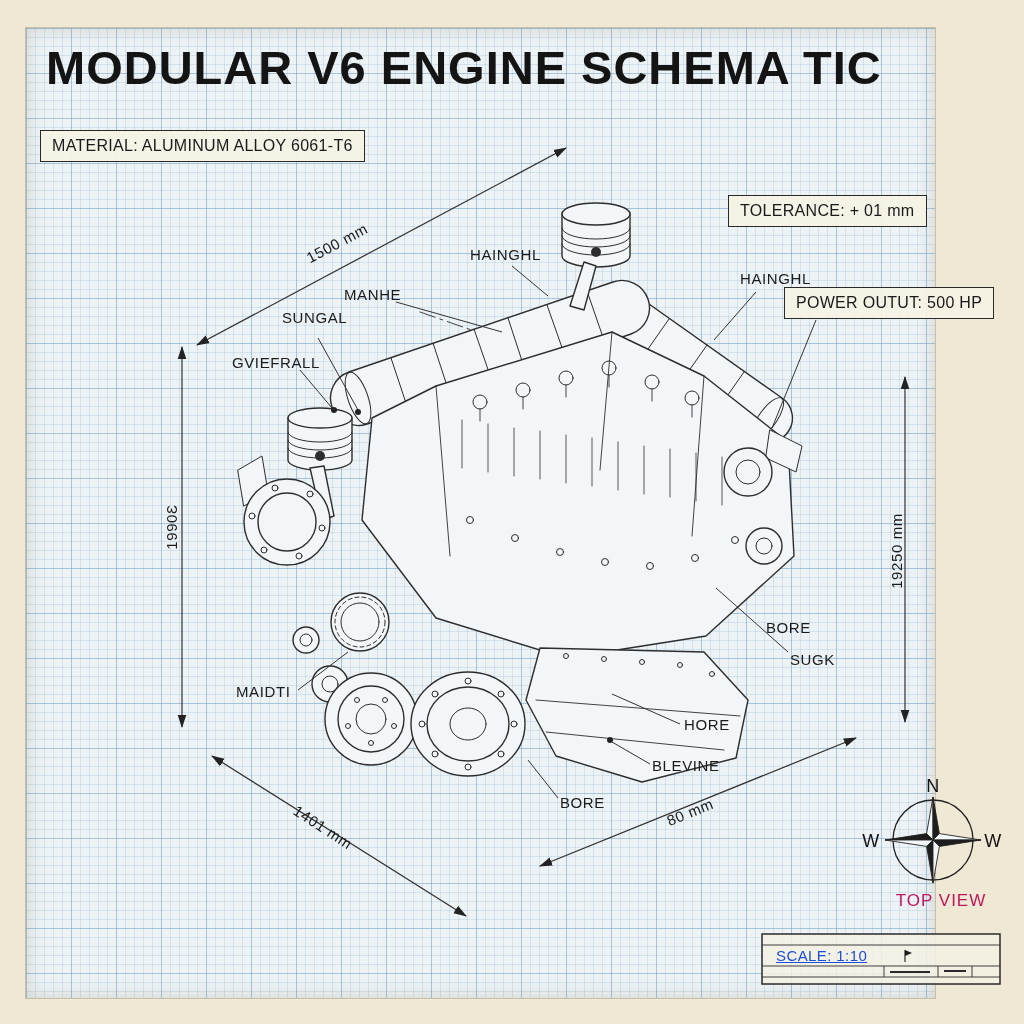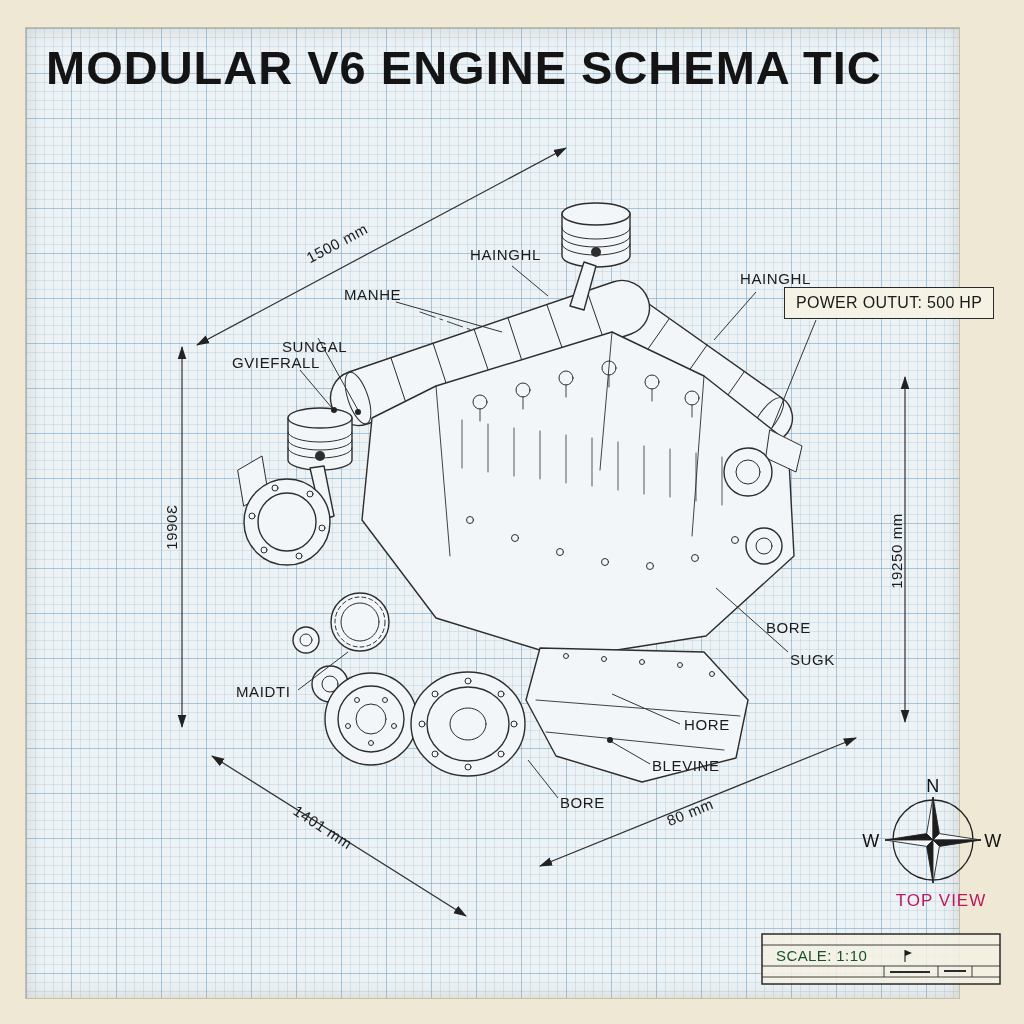--- a/index.html
+++ b/index.html
@@ -2,21 +2,21 @@
 <html><head>
 <meta charset="utf-8">
 <style>
   html,body{margin:0;padding:0;}
   body{
     width:1024px;height:1024px;
     background:#efe8d4;
     font-family:"Liberation Sans", sans-serif;
     position:relative;overflow:hidden;
   }
-  #canvas{position:absolute;inset:0;width:957px;height:1024px;padding-left:24px;}
+  #canvas{position:absolute;inset:0;width:957px;height:1024px;}
   
   .paper{
     position:absolute;left:26px;top:28px;right:22px;bottom:26px;
     background-color:#edf2f5;
     background-image:
       linear-gradient(rgba(120,165,200,.50) 1px, transparent 1px),
       linear-gradient(90deg, rgba(120,165,200,.50) 1px, transparent 1px),
       linear-gradient(rgba(135,180,210,.25) 1px, transparent 1px),
       linear-gradient(90deg, rgba(135,180,210,.25) 1px, transparent 1px);
     background-size:45px 45px,45px 45px,9px 9px,9px 9px;
@@ -34,21 +34,21 @@
   }
   .plabel{
     position:absolute;font-size:15px;color:#1b1b1b;letter-spacing:.6px;white-space:nowrap;text-align:center;
   }
   .anchored{
     position:absolute;transform:translate(-50%,-50%) rotate(var(--rot,0deg));
     font-size:15px;color:#1b1b1b;letter-spacing:.6px;white-space:nowrap;
   }
   .compass-letter{font-size:18px;color:#111;}
   .compass-caption{font-size:17px;color:#be185d;letter-spacing:1px;}
-  .scale-text{position:absolute;font-size:15px;color:#14532d;letter-spacing:.4px;}
+  .scale-text{position:absolute;font-size:15px;color:#1d4ed8;letter-spacing:.4px;text-decoration:underline;}
 </style>
 </head>
 <body>
 
 <div id="canvas">
   <div class="paper"></div>
 
   <svg class="scene" viewBox="0 0 1024 1024">
     <defs>
       <marker id="arw" viewBox="0 0 10 8" refX="9.2" refY="4" markerWidth="11" markerHeight="9" orient="auto-start-reverse">
@@ -193,25 +193,27 @@
       <path d="M762,945 h238 M762,966 h238 M762,977 h238" stroke-width="0.9"></path>
       <path d="M884,966 v11 M938,966 v11 M972,966 v11" stroke-width="0.9"></path>
       <path d="M890,972 h40 M944,971 h22" stroke-width="2.2"></path>
       <path d="M905,950 v12" stroke-width="1.2"></path>
       <polygon points="905,950 912,953 905,956" fill="#1d1d1d" stroke="none"></polygon>
     </g>
   </svg>
 
   <div class="page-title">MODULAR V6 ENGINE SCHEMA TIC</div>
 
+  <div class="ibox" style="left:40px;top:130px">MATERIAL: ALUMINUM ALLOY 6061-T6</div>
+  <div class="ibox" style="left:728px;top:195px">TOLERANCE: + 01 mm</div>
   <div class="ibox" style="left:784px;top:287px">POWER OUTUT: 500 HP</div>
 
   <div class="plabel" style="left:470px;top:246px">HAINGHL</div>
   <div class="plabel" style="left:344px;top:286px">MANHE</div>
-  <div class="plabel" style="left:282px;top:338px">SUNGAL</div>
+  <div class="plabel" style="left:282px;top:309px">SUNGAL</div>
   <div class="plabel" style="left:232px;top:354px">GVIEFRALL</div>
   <div class="plabel" style="left:740px;top:270px">HAINGHL</div>
   <div class="plabel" style="left:766px;top:619px">BORE</div>
   <div class="plabel" style="left:790px;top:651px">SUGK</div>
   <div class="plabel" style="left:236px;top:683px">MAIDTI</div>
   <div class="plabel" style="left:684px;top:716px">HORE</div>
   <div class="plabel" style="left:652px;top:757px">BLEVINE</div>
   <div class="plabel" style="left:560px;top:794px">BORE</div>
 
   <div class="anchored" style="left:337px;top:243px;--rot:-28deg">1500 mm</div>

